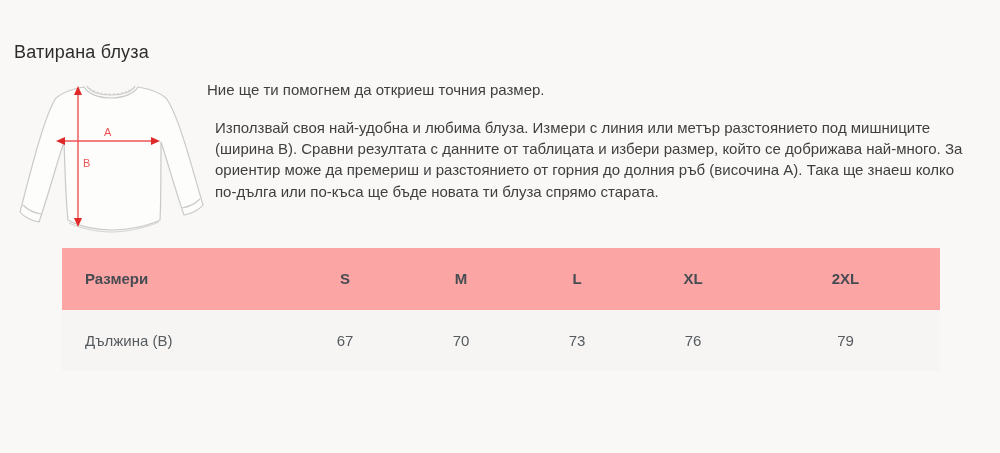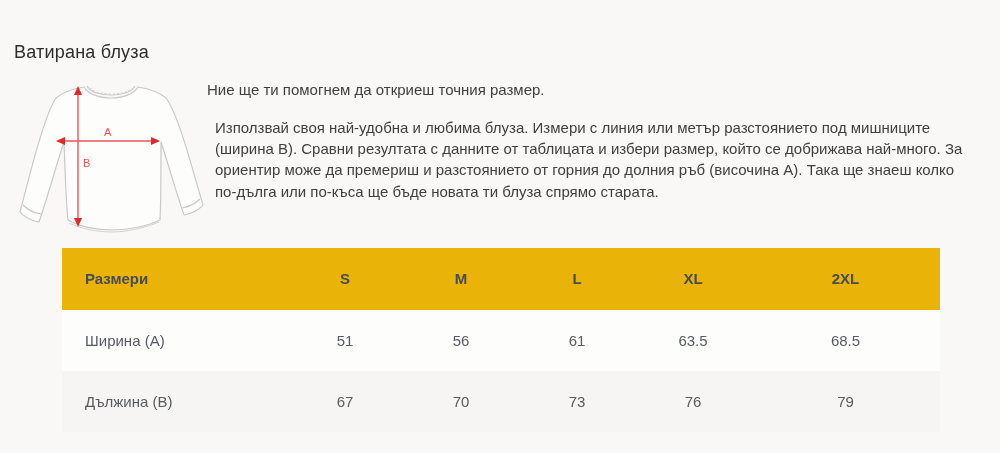--- a/index.html
+++ b/index.html
@@ -69,21 +69,21 @@
     vertical-align: middle;
     height: 61px;
   }
   table.size-table th {
     font-weight: 700;
     color: #474c52;
     height: 62px;
   }
   table.size-table td { color: #565b60; }
   .col-label { text-align: left !important; padding-left: 23px; }
-  tr.tbl-head   { background: #eab308; }
+  tr.tbl-head   { background: #fca5a5; }
   tr.tbl-row-a  { background: #fdfdfc; }
   tr.tbl-row-b  { background: #f6f5f3; }
   tr.tbl-row-a td.col-label, tr.tbl-row-b td.col-label { color: #565b60; }
 </style>
 </head>
 <body>
 
 <div class="page">
 
   <h1 class="page-title">Ватирана блуза</h1>
@@ -155,28 +155,20 @@
       </colgroup>
       <tbody>
         <tr class="tbl-head">
           <th class="col-label">Размери</th>
           <th>S</th>
           <th>M</th>
           <th>L</th>
           <th>XL</th>
           <th>2XL</th>
         </tr>
-        <tr class="tbl-row-a">
-          <td class="col-label">Ширина (A)</td>
-          <td>51</td>
-          <td>56</td>
-          <td>61</td>
-          <td>63.5</td>
-          <td>68.5</td>
-        </tr>
         <tr class="tbl-row-b">
           <td class="col-label">Дължина (B)</td>
           <td>67</td>
           <td>70</td>
           <td>73</td>
           <td>76</td>
           <td>79</td>
         </tr>
       </tbody>
     </table>

